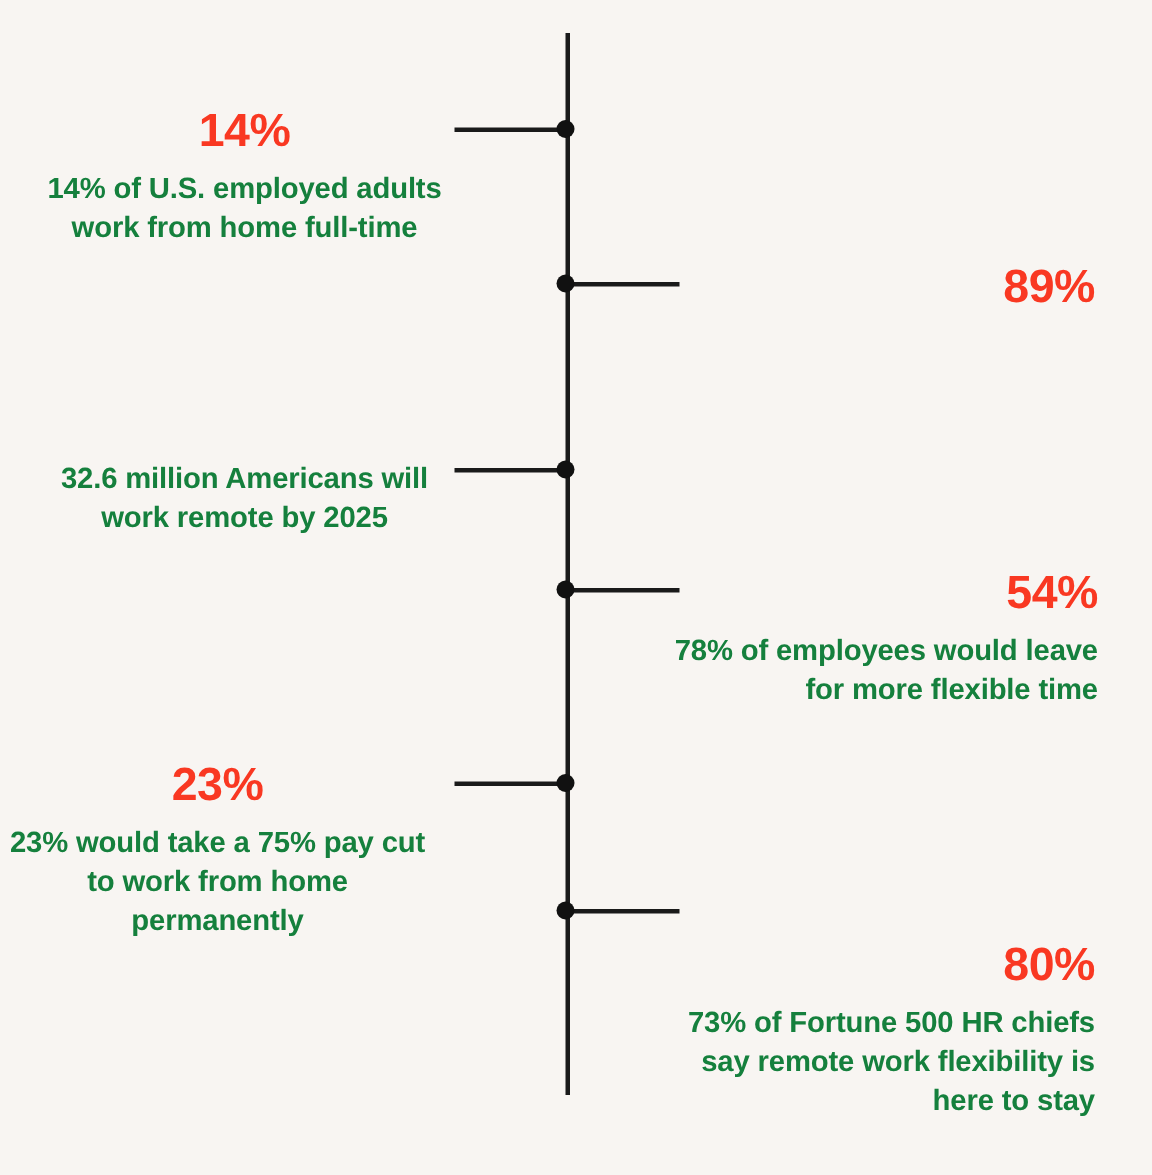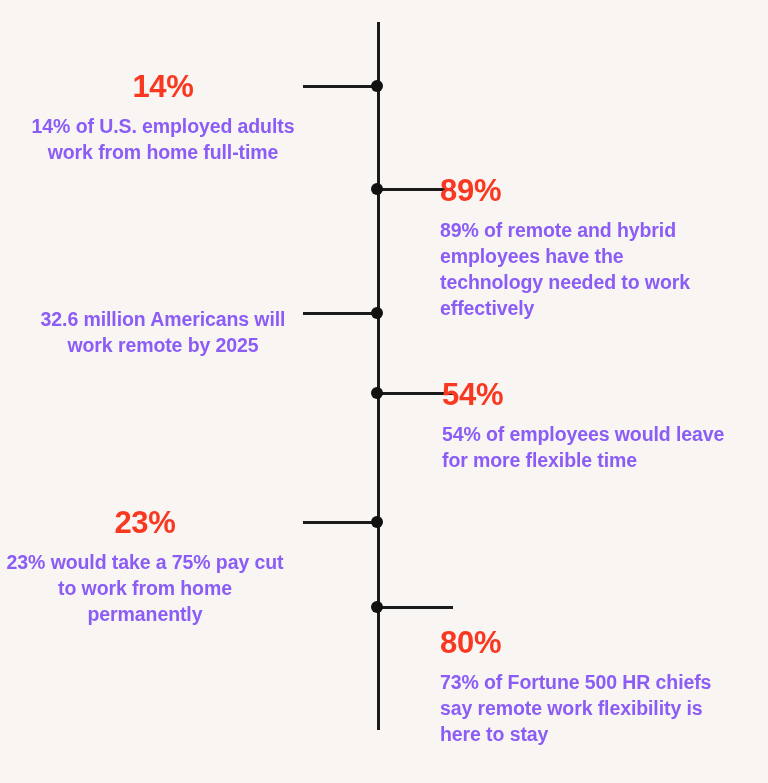--- a/index.html
+++ b/index.html
@@ -40,34 +40,34 @@
     border-radius: 50%;
     background: #111111;
   }
 
   
   .stat-block {
     position: absolute;
     box-sizing: border-box;
   }
   .stat-block.left  { text-align: center; }
-  .stat-block.right { text-align: left; }
+  .stat-block.right { text-align: right; }
 
   .stat-value {
     display: block;
     color: #f93822;
     font-weight: 700;
     font-size: 31px;
     line-height: 34px;
     letter-spacing: -0.3px;
     white-space: nowrap;
   }
   .stat-desc {
     display: block;
-    color: #8b5cf6;
+    color: #15803d;
     font-weight: 700;
     font-size: 19.5px;
     line-height: 26px;
     letter-spacing: -0.1px;
     margin-top: 9px;
   }
 </style>
 </head>
 <body>
 
@@ -79,34 +79,33 @@
   <div class="node-dot" style="left:371px; top:80px;"></div>
   <div class="stat-block left" style="left:22px; top:70px; width:282px;">
     <span class="stat-value">14%</span>
     <span class="stat-desc">14% of U.S. employed adults work from home full-time</span>
   </div>
 
   <div class="connector" style="left:377px; top:188px; width:76px;"></div>
   <div class="node-dot" style="left:371px; top:183px;"></div>
   <div class="stat-block right" style="left:440px; top:174px; width:290px;">
     <span class="stat-value">89%</span>
-    <span class="stat-desc">89% of remote and hybrid employees have the technology needed to work effectively</span>
   </div>
 
   <div class="connector" style="left:303px; top:312px; width:75px;"></div>
   <div class="node-dot" style="left:371px; top:307px;"></div>
   <div class="stat-block left" style="left:22px; top:297px; width:282px;">
     <span class="stat-desc">32.6 million Americans will work remote by 2025</span>
   </div>
 
   <div class="connector" style="left:377px; top:392px; width:76px;"></div>
   <div class="node-dot" style="left:371px; top:387px;"></div>
   <div class="stat-block right" style="left:442px; top:378px; width:290px;">
     <span class="stat-value">54%</span>
-    <span class="stat-desc">54% of employees would leave for more flexible time</span>
+    <span class="stat-desc">78% of employees would leave for more flexible time</span>
   </div>
 
   <div class="connector" style="left:303px; top:521px; width:75px;"></div>
   <div class="node-dot" style="left:371px; top:516px;"></div>
   <div class="stat-block left" style="left:4px; top:506px; width:282px;">
     <span class="stat-value">23%</span>
     <span class="stat-desc">23% would take a 75% pay cut to work from home permanently</span>
   </div>
 
   <div class="connector" style="left:377px; top:606px; width:76px;"></div>

